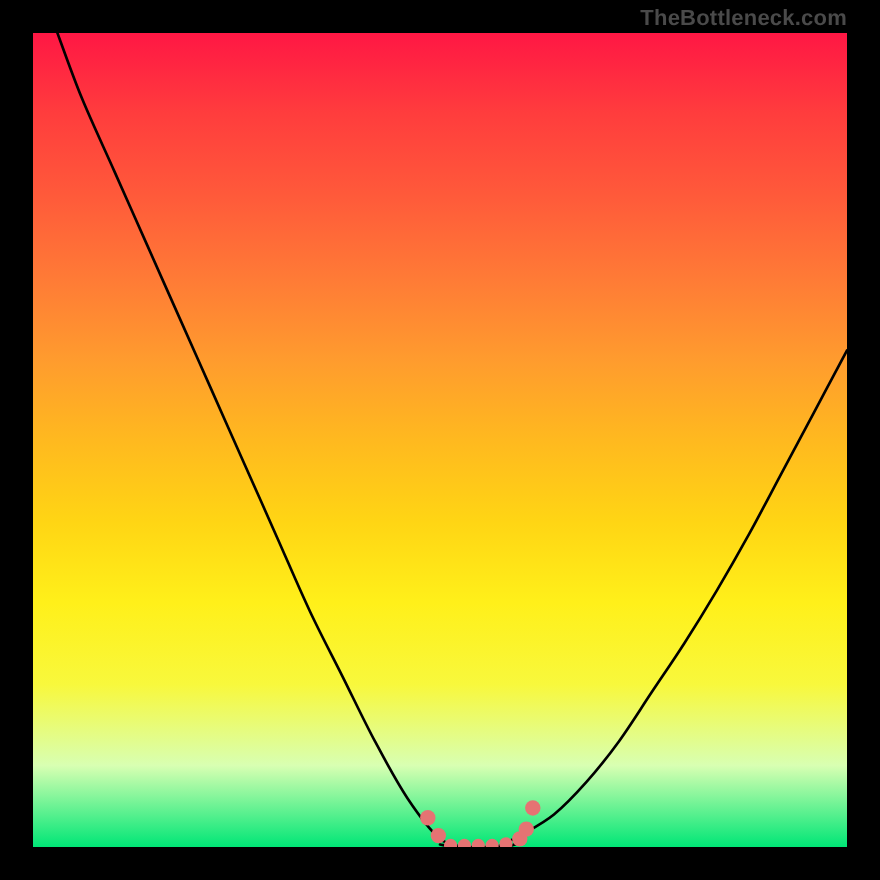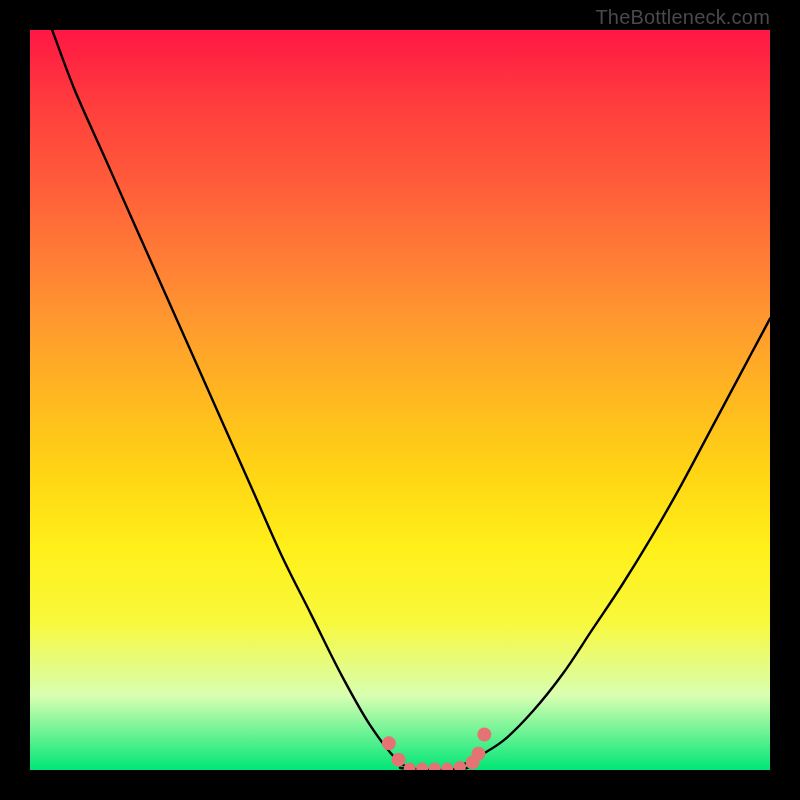--- a/index.html
+++ b/index.html
@@ -39,21 +39,21 @@
       #d8ffb2 90%,
       #00e676 100%
     );
   }
   .attribution {
     position: absolute;
     top: 6px;
     right: 30px;
     color: #4a4a4a;
     font-size: 20px;
-    font-weight: 400;
+    font-weight: 700;
     letter-spacing: 0.2px;
   }
   svg.overlay {
     position: absolute;
     top: 30px;
     left: 30px;
     width: 740px;
     height: 740px;
   }
 </style>

